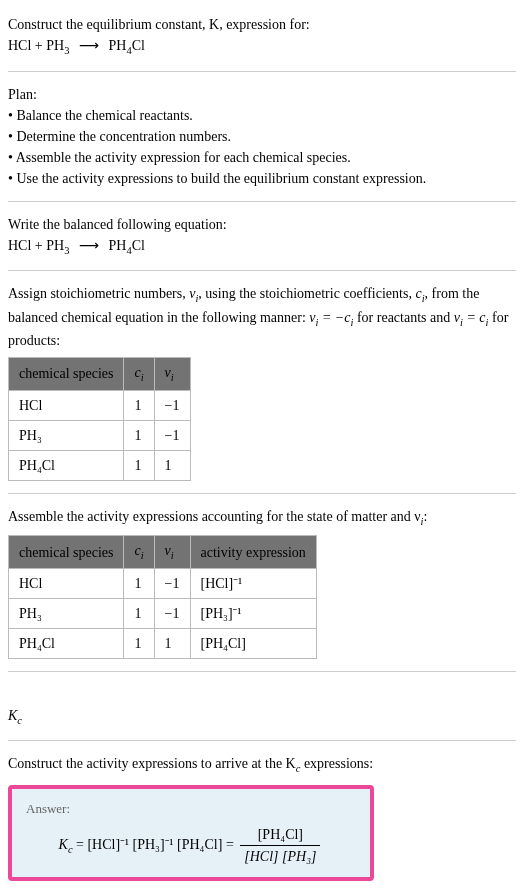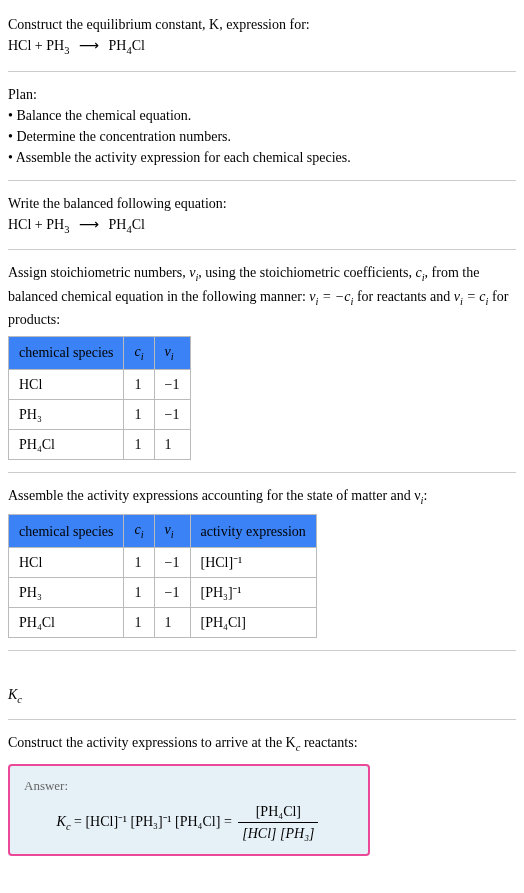--- a/index.html
+++ b/index.html
@@ -33,25 +33,25 @@
     border-collapse: collapse;
     margin-top: 6px;
   }
   table.data th, table.data td {
     border: 1px solid #bbb;
     padding: 4px 10px;
     text-align: left;
     font-weight: normal;
   }
   table.data th {
-    background: #3b82f6;
+    background: #737373;
   }
   .answer-box {
     background: #e6f0f7;
-    border: 2px solid #ec4899;
+    border: 4px solid #ec4899;
     border-radius: 4px;
     padding: 10px 14px;
     margin-top: 8px;
     display: inline-block;
     min-width: 330px;
   }
   .answer-label {
     color: #666;
     font-size: 13px;
     margin-bottom: 6px;
@@ -84,23 +84,24 @@
     <span>HCl + PH</span><sub>3</sub>
     <span class="arrow">⟶</span>
     <span>PH</span><sub>4</sub><span>Cl</span>
   </span>
 </div>
 
 <hr>
 
 <div class="section">
   <span>Plan:</span><br>
-  <span>• Balance the chemical equation.</span><br>
+  <span>• Balance the chemical reactants.</span><br>
   <span>• Determine the concentration numbers.</span><br>
   <span>• Assemble the activity expression for each chemical species.</span><br>
+  <span>• Use the activity expressions to build the equilibrium constant expression.</span>
 </div>
 
 <hr>
 
 <div class="section">
   <span>Write the balanced following equation:</span><br>
   <span class="eqn">
     <span>HCl + PH</span><sub>3</sub>
     <span class="arrow">⟶</span>
     <span>PH</span><sub>4</sub><span>Cl</span>
@@ -181,21 +182,21 @@
 
 <div class="section">
   <br>
   <span class="italic"><span>K</span><sub>c</sub></span>
 </div>
 
 <hr>
 
 <div class="section">
   <span>
-    <span>Construct the activity expressions to arrive at the K</span><sub class="italic">c</sub><span> reactants:</span>
+    <span>Construct the activity expressions to arrive at the K</span><sub class="italic">c</sub><span> expressions:</span>
   </span>
 
   <div class="answer-box">
     <div class="answer-label">Answer:</div>
     <div style="text-align:center;">
       <span class="italic"><span>K</span><sub>c</sub></span><span> = [HCl]⁻¹ [PH₃]⁻¹ [PH₄Cl] = </span><span class="frac"><span class="num">[PH₄Cl]</span><span class="den">[HCl] [PH₃]</span></span>
     </div>
   </div>
 </div>
 

